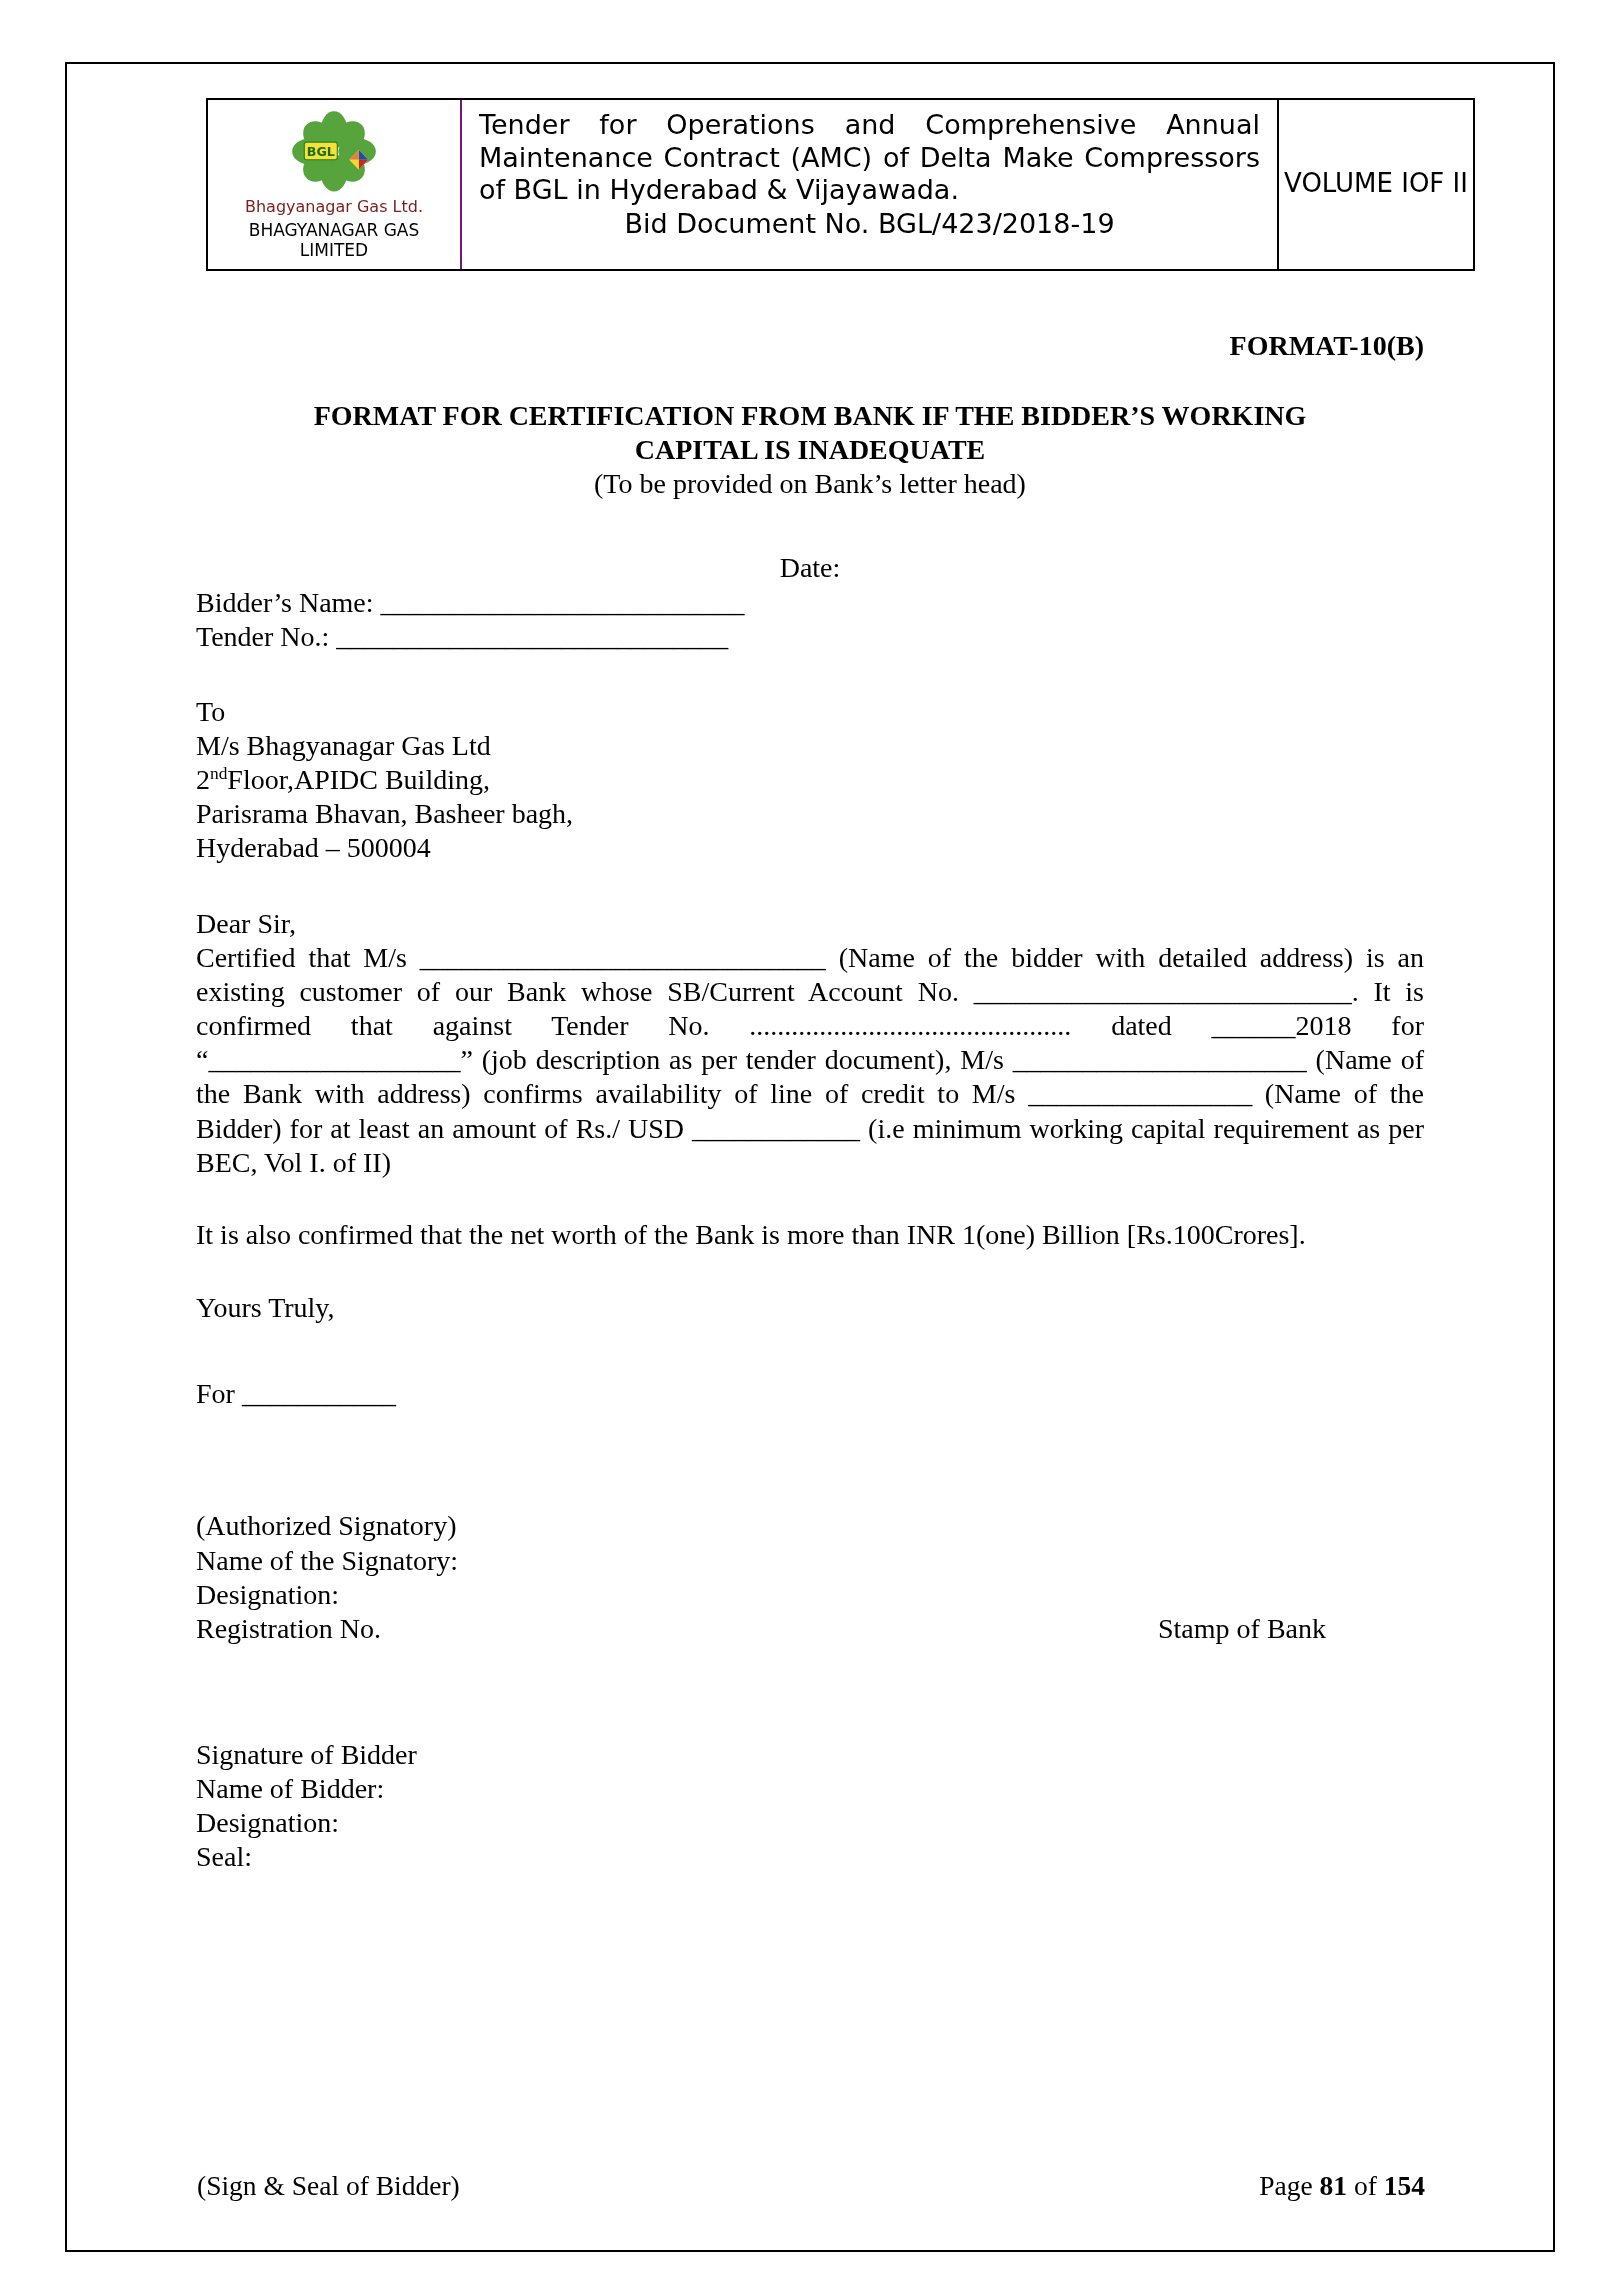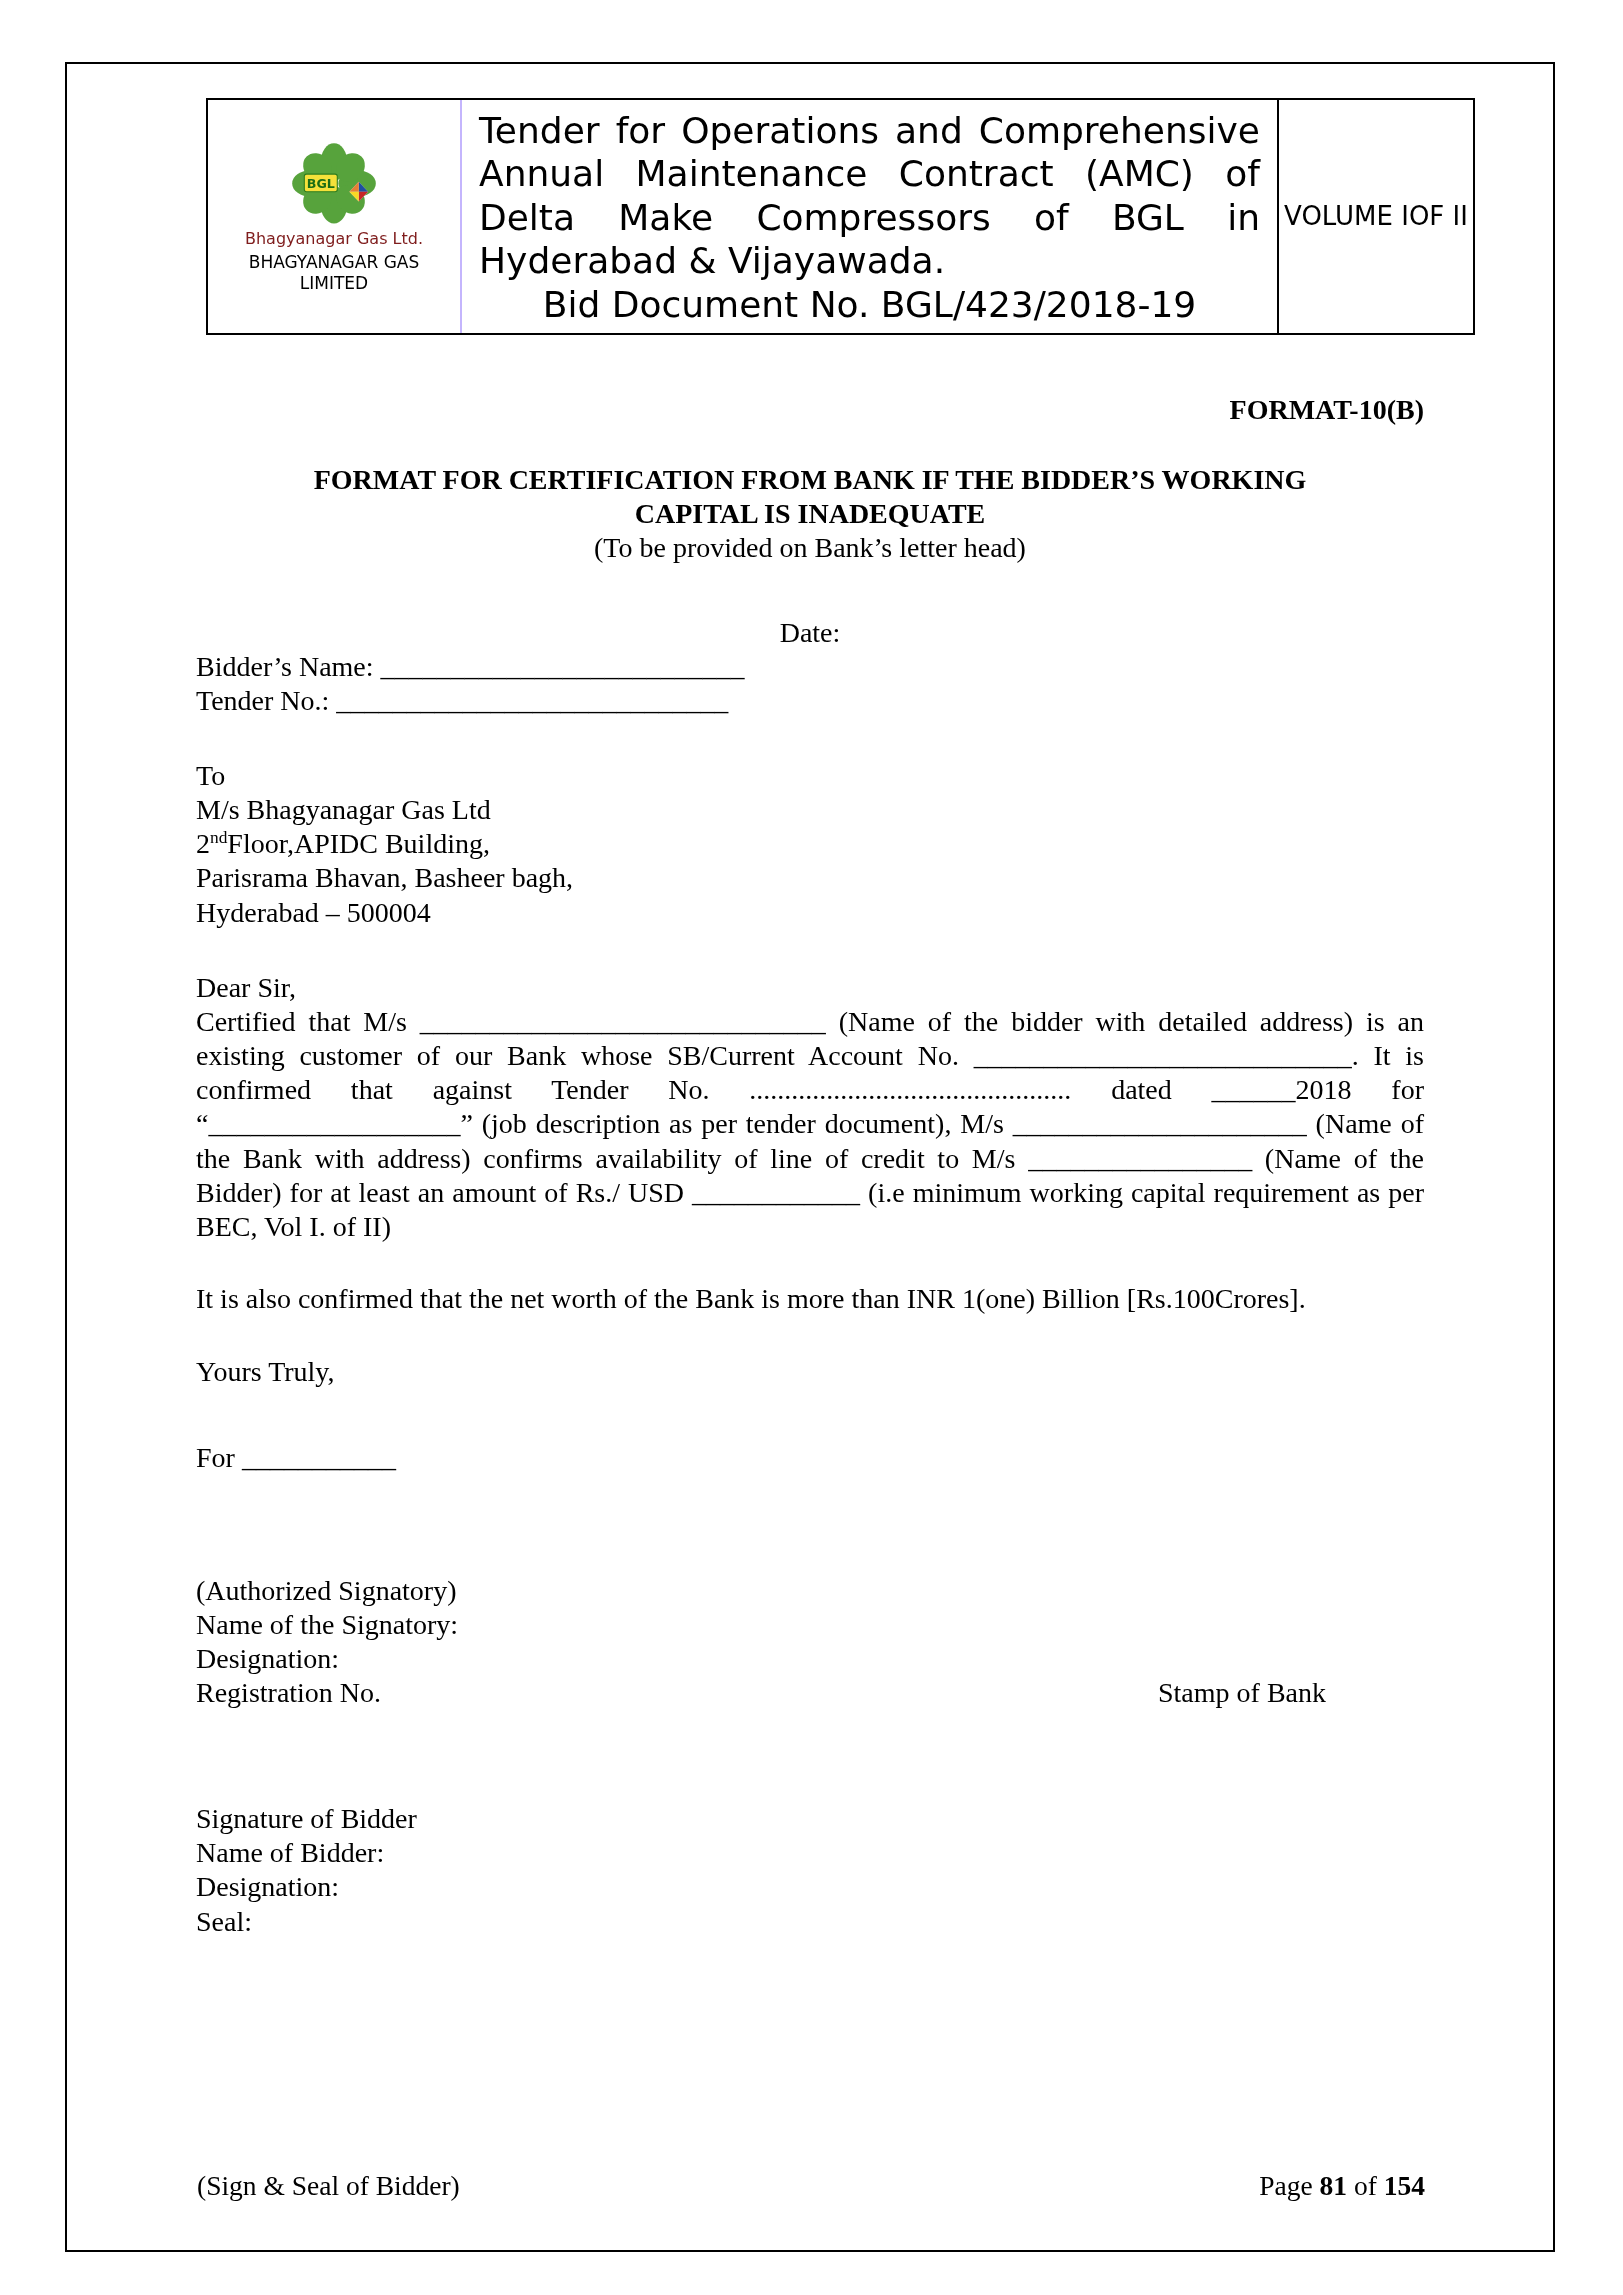--- a/index.html
+++ b/index.html
@@ -27,21 +27,21 @@
   .header-table {
     display: flex;
     margin: 34px 0 0 139px;
     width: 1269px;
     border: 2px solid #000;
     box-sizing: border-box;
     align-items: stretch;
   }
   .cell-logo {
     width: 254px;
-    border-right: 2px solid #c4b5fd;
+    border-right: 2px solid #701a75;
     box-sizing: border-box;
     display: flex;
     flex-direction: column;
     align-items: center;
     justify-content: center;
     padding: 7.9px 5.2px;
     text-align: center;
   }
   .logo-svg { display: block; }
   .logo-tagline {
@@ -57,21 +57,21 @@
     line-height: 1.2;
     color: #000;
     margin-top: 3.9px;
   }
   .cell-title {
     flex: 1;
     border-right: 2px solid #000;
     box-sizing: border-box;
     padding: 9.2px 17px 6.5px 17px;
     font-family: "DejaVu Sans", sans-serif;
-    font-size: 36px;
+    font-size: 27px;
     line-height: 1.2;
   }
   .title-main { text-align: justify; }
   .title-bid { text-align: center; margin-top: 1.3px; }
   .cell-volume {
     width: 194px;
     display: flex;
     flex-direction: row;
     align-items: center;
     justify-content: center;

